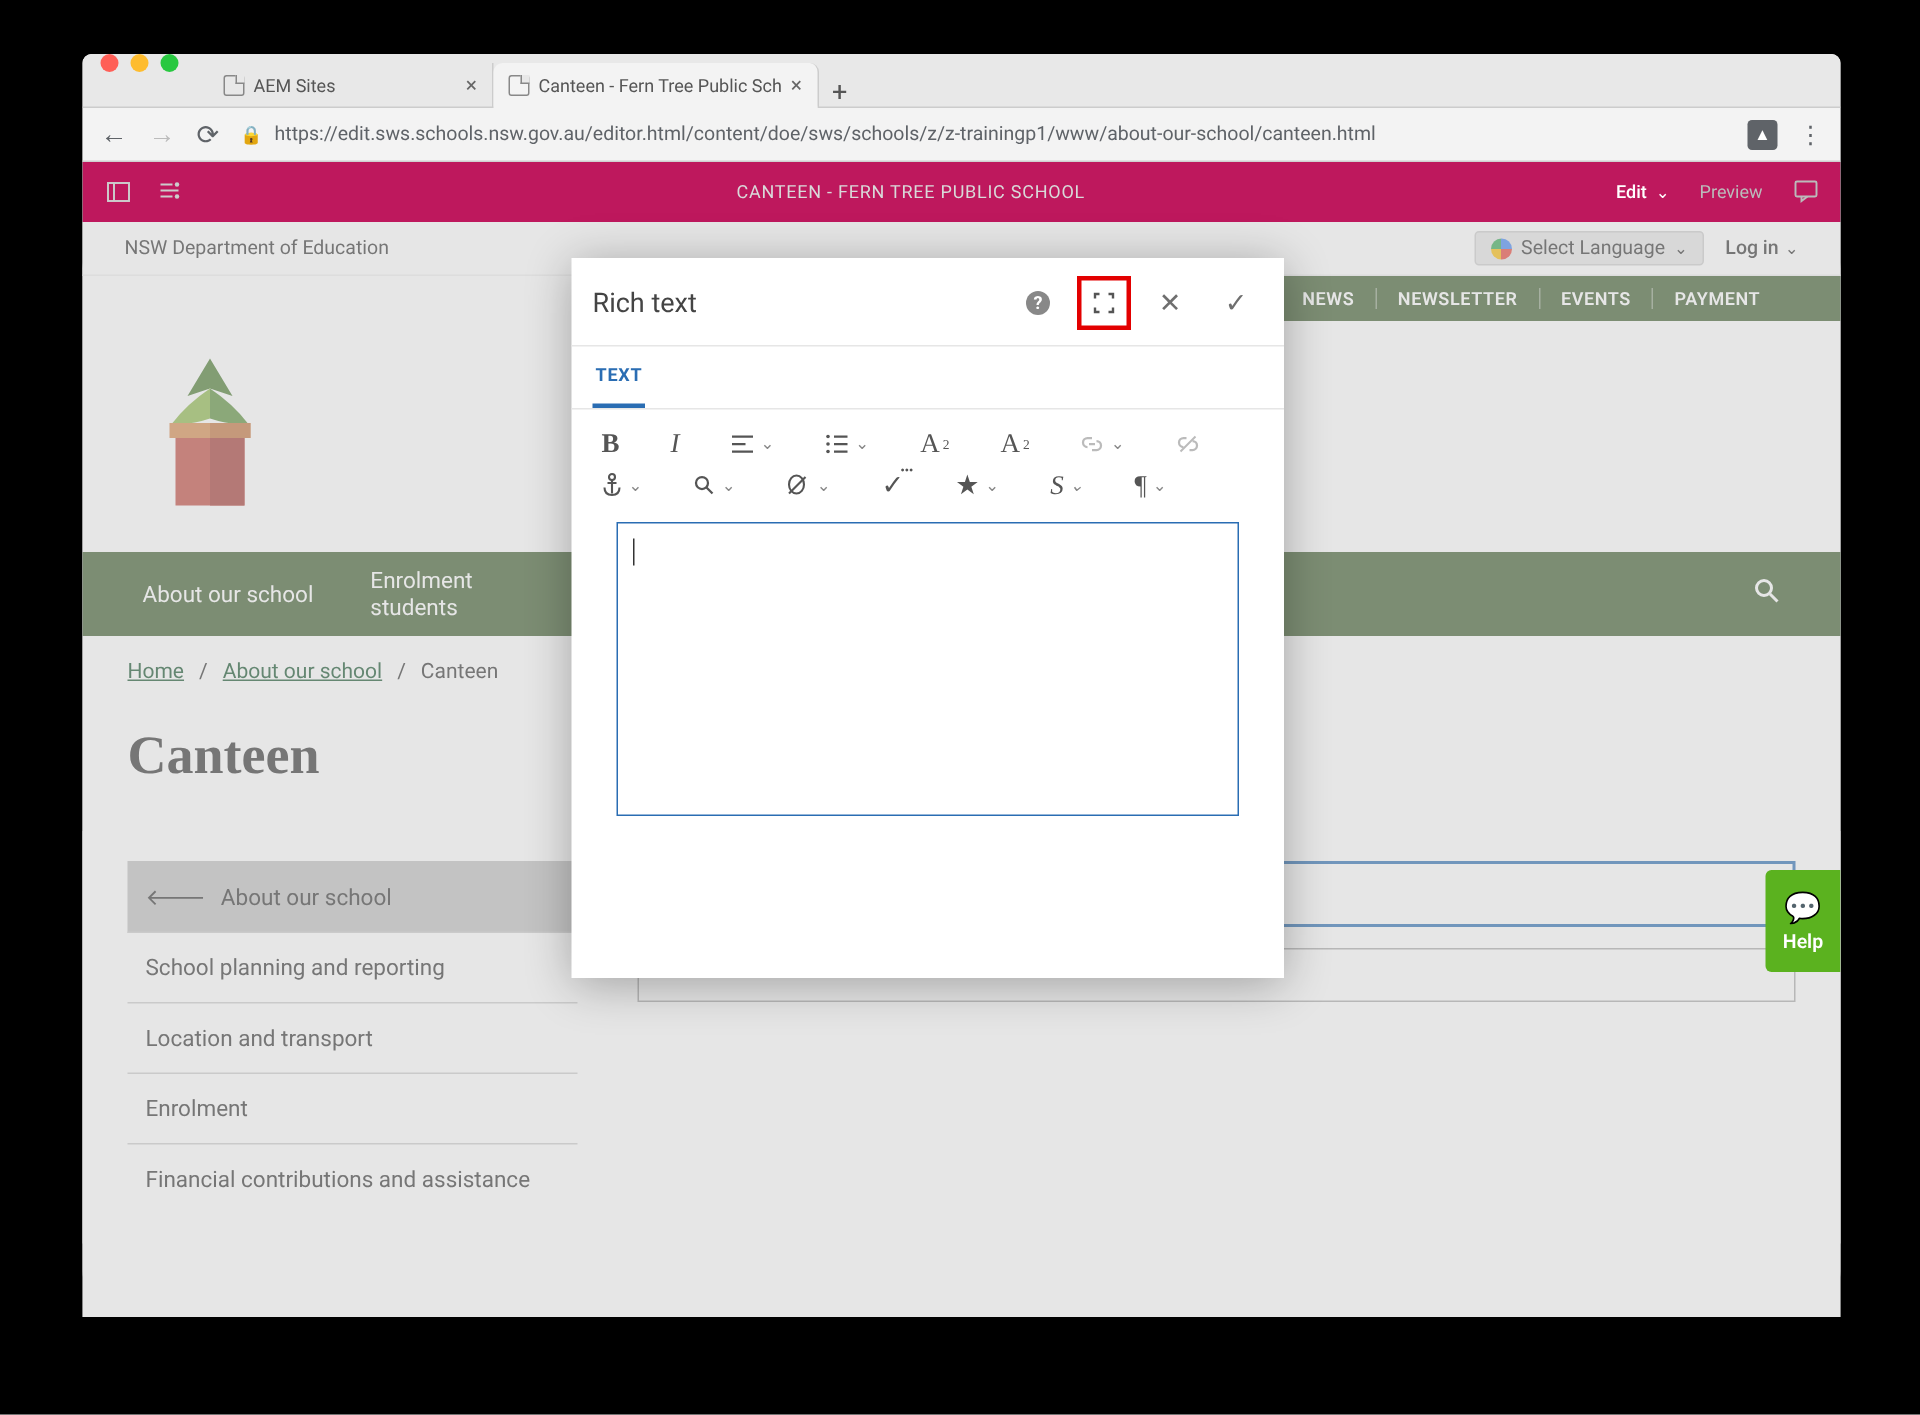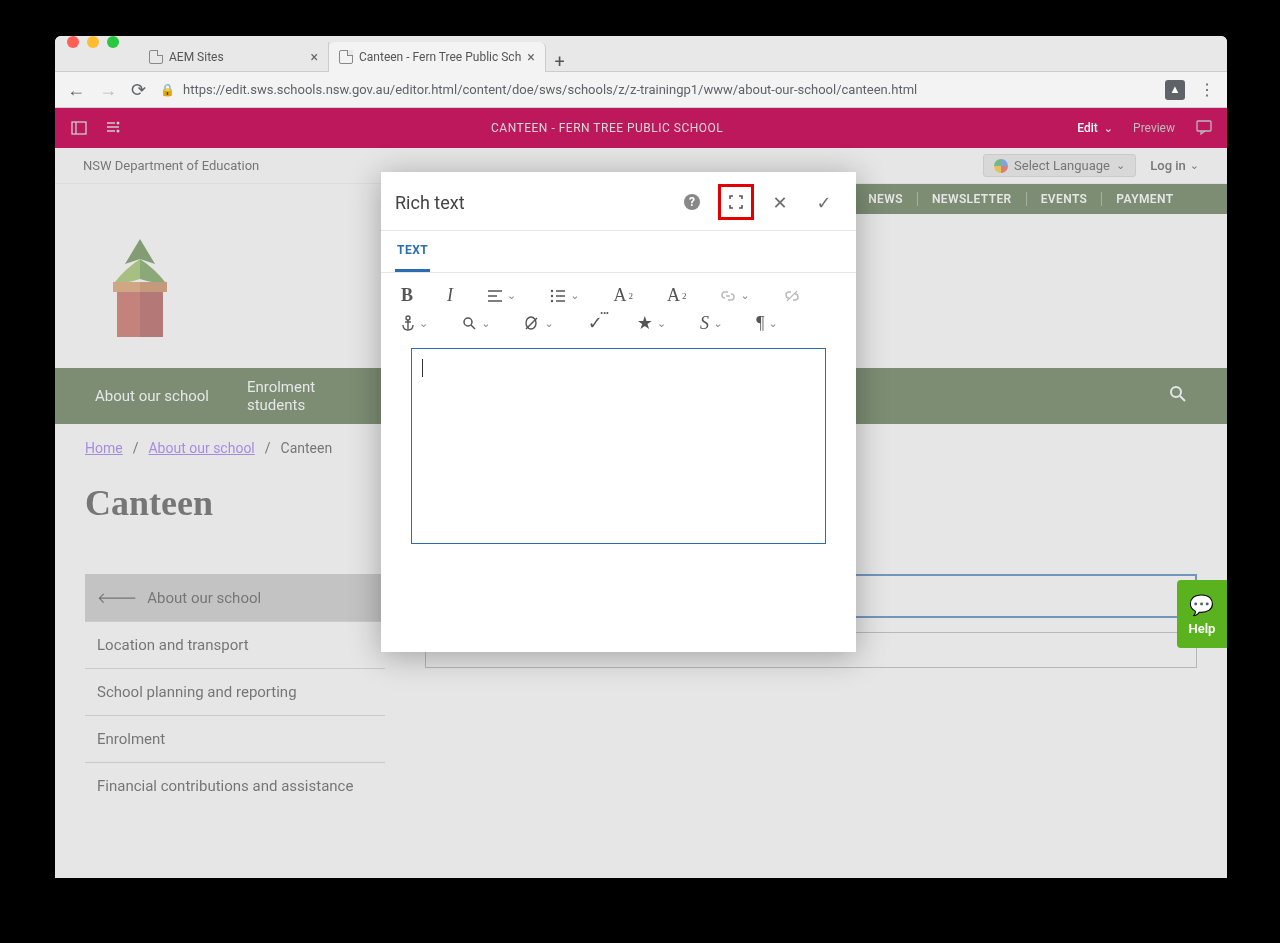--- a/index.html
+++ b/index.html
@@ -44,21 +44,21 @@
 .logo { width:90px; height:110px; position:relative; }
 .logo svg { width:100%; height:100%; }
 .hero-text h1 { font-family:Georgia,serif; font-weight:700; font-size:40px; color:#333; }
 .hero-text .tag { font-size:17px; color:#333; margin-top:4px; }
 .hero-text .phone { font-size:14px; color:#333; margin-top:14px; }
 .hero-text .phone b { font-weight:700; }
 .main-nav { background:#3f5d2f; color:#fff; height:56px; display:flex; align-items:center; padding:0 40px; gap:38px; font-size:15px; }
 .main-nav .item { line-height:1.2; }
 .main-nav .search { margin-left:auto; font-size:18px; }
 .crumbs { padding:16px 30px; font-size:14px; color:#333; display:flex; gap:10px; align-items:center; }
-.crumbs a { text-decoration:underline; color:#8b5cf6; }
+.crumbs a { text-decoration:underline; color:#14532d; }
 .page-title { padding:10px 30px 30px; font-family:Georgia,serif; font-weight:700; font-size:36px; color:#333; }
 .main-cols { display:flex; padding:20px 30px; gap:40px; background:#fff; }
 .side-menu { width:300px; }
 .side-menu .sm-item { padding:14px 12px; border-bottom:1px solid #ccc; font-size:15px; color:#333; }
 .side-menu .sm-item.back { background:#bfbfbf; font-weight:400; display:flex; gap:10px; align-items:center; }
 .content-col { flex:1; }
 .placeholder-box { border:2px solid #2a6db3; height:44px; margin-bottom:14px; }
 .placeholder-box.gray { border:1px solid #aaa; height:36px; }
 
 .help-float { position:absolute; right:0; top:432px; width:50px; height:68px; background:#5bb21f; color:#fff; border-radius:4px 0 0 4px; display:flex; flex-direction:column; align-items:center; justify-content:center; gap:4px; font-size:13px; font-weight:600; z-index:20; }
@@ -206,22 +206,22 @@
       <span>/</span>
       <span>Canteen</span>
     </div>
     <div class="page-title">Canteen</div>
     <div class="main-cols">
       <div class="side-menu">
         <div class="sm-item back">
           <span>🡐</span>
           <span>About our school</span>
         </div>
+        <div class="sm-item">School planning and reporting</div>
         <div class="sm-item">Location and transport</div>
-        <div class="sm-item">School planning and reporting</div>
         <div class="sm-item">Enrolment</div>
         <div class="sm-item" style="border-bottom:none">Financial contributions and assistance</div>
       </div>
       <div class="content-col">
         <div class="placeholder-box"></div>
         <div class="placeholder-box gray"></div>
       </div>
     </div>
 
     <div class="dim-overlay"></div>

